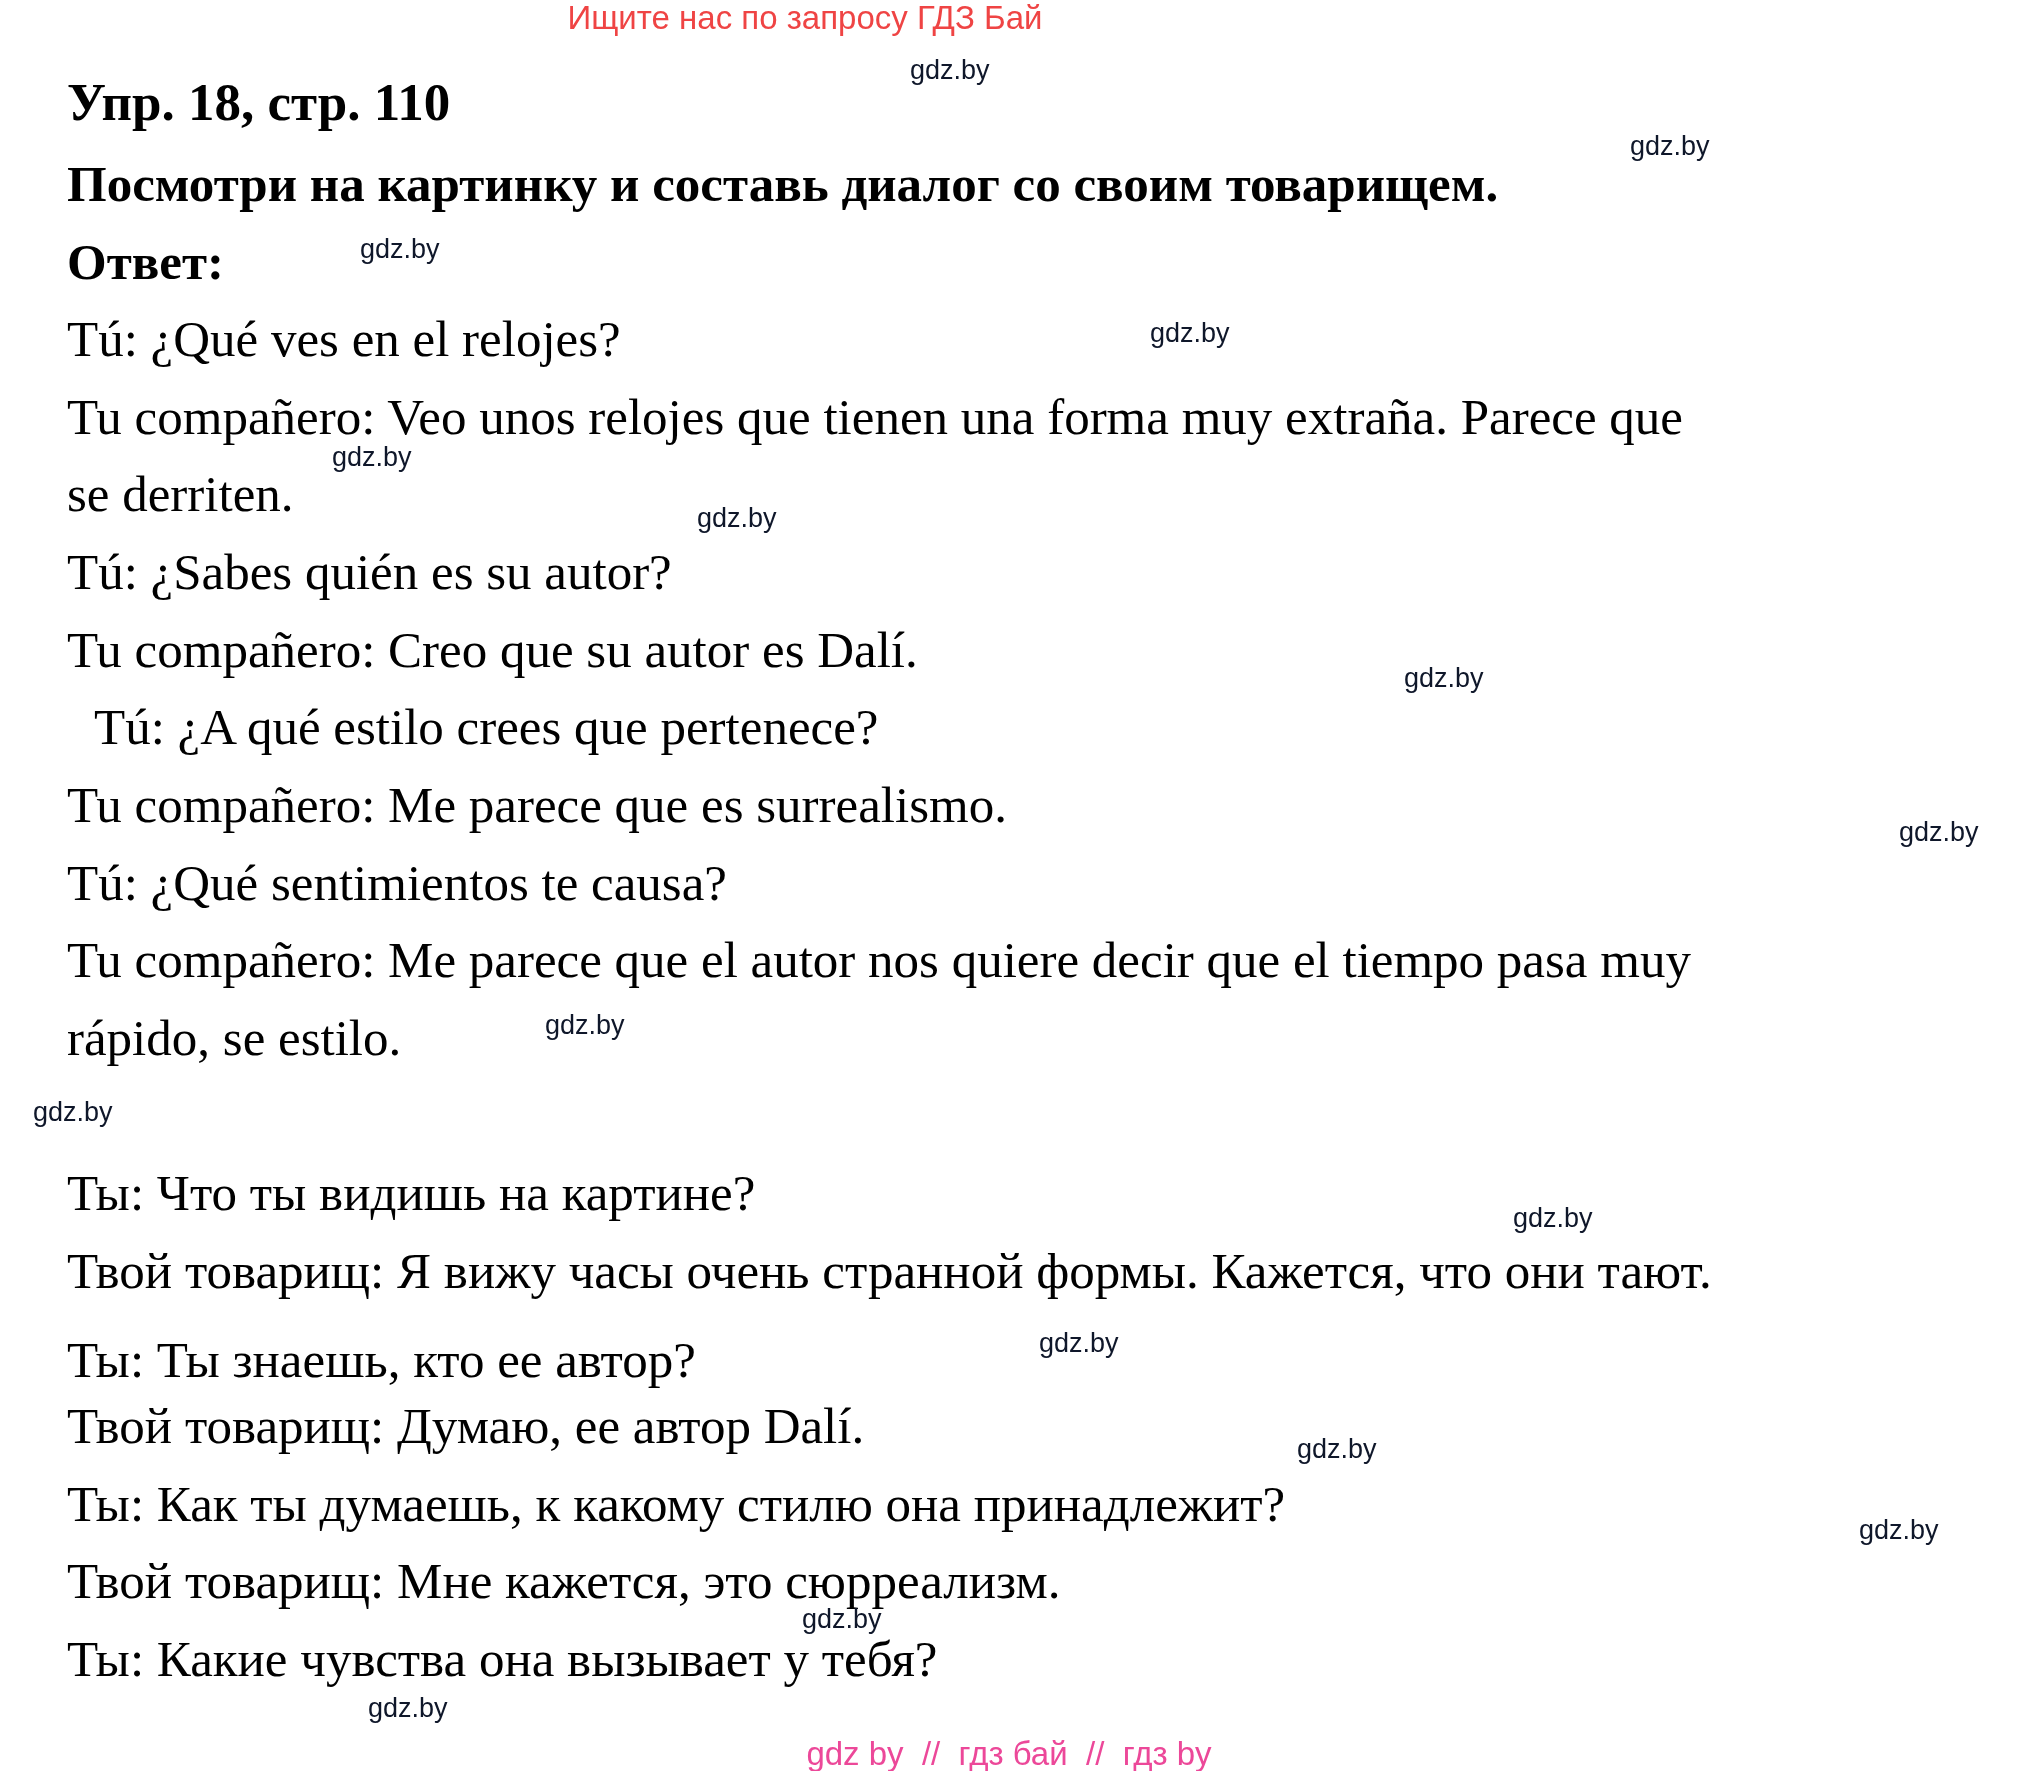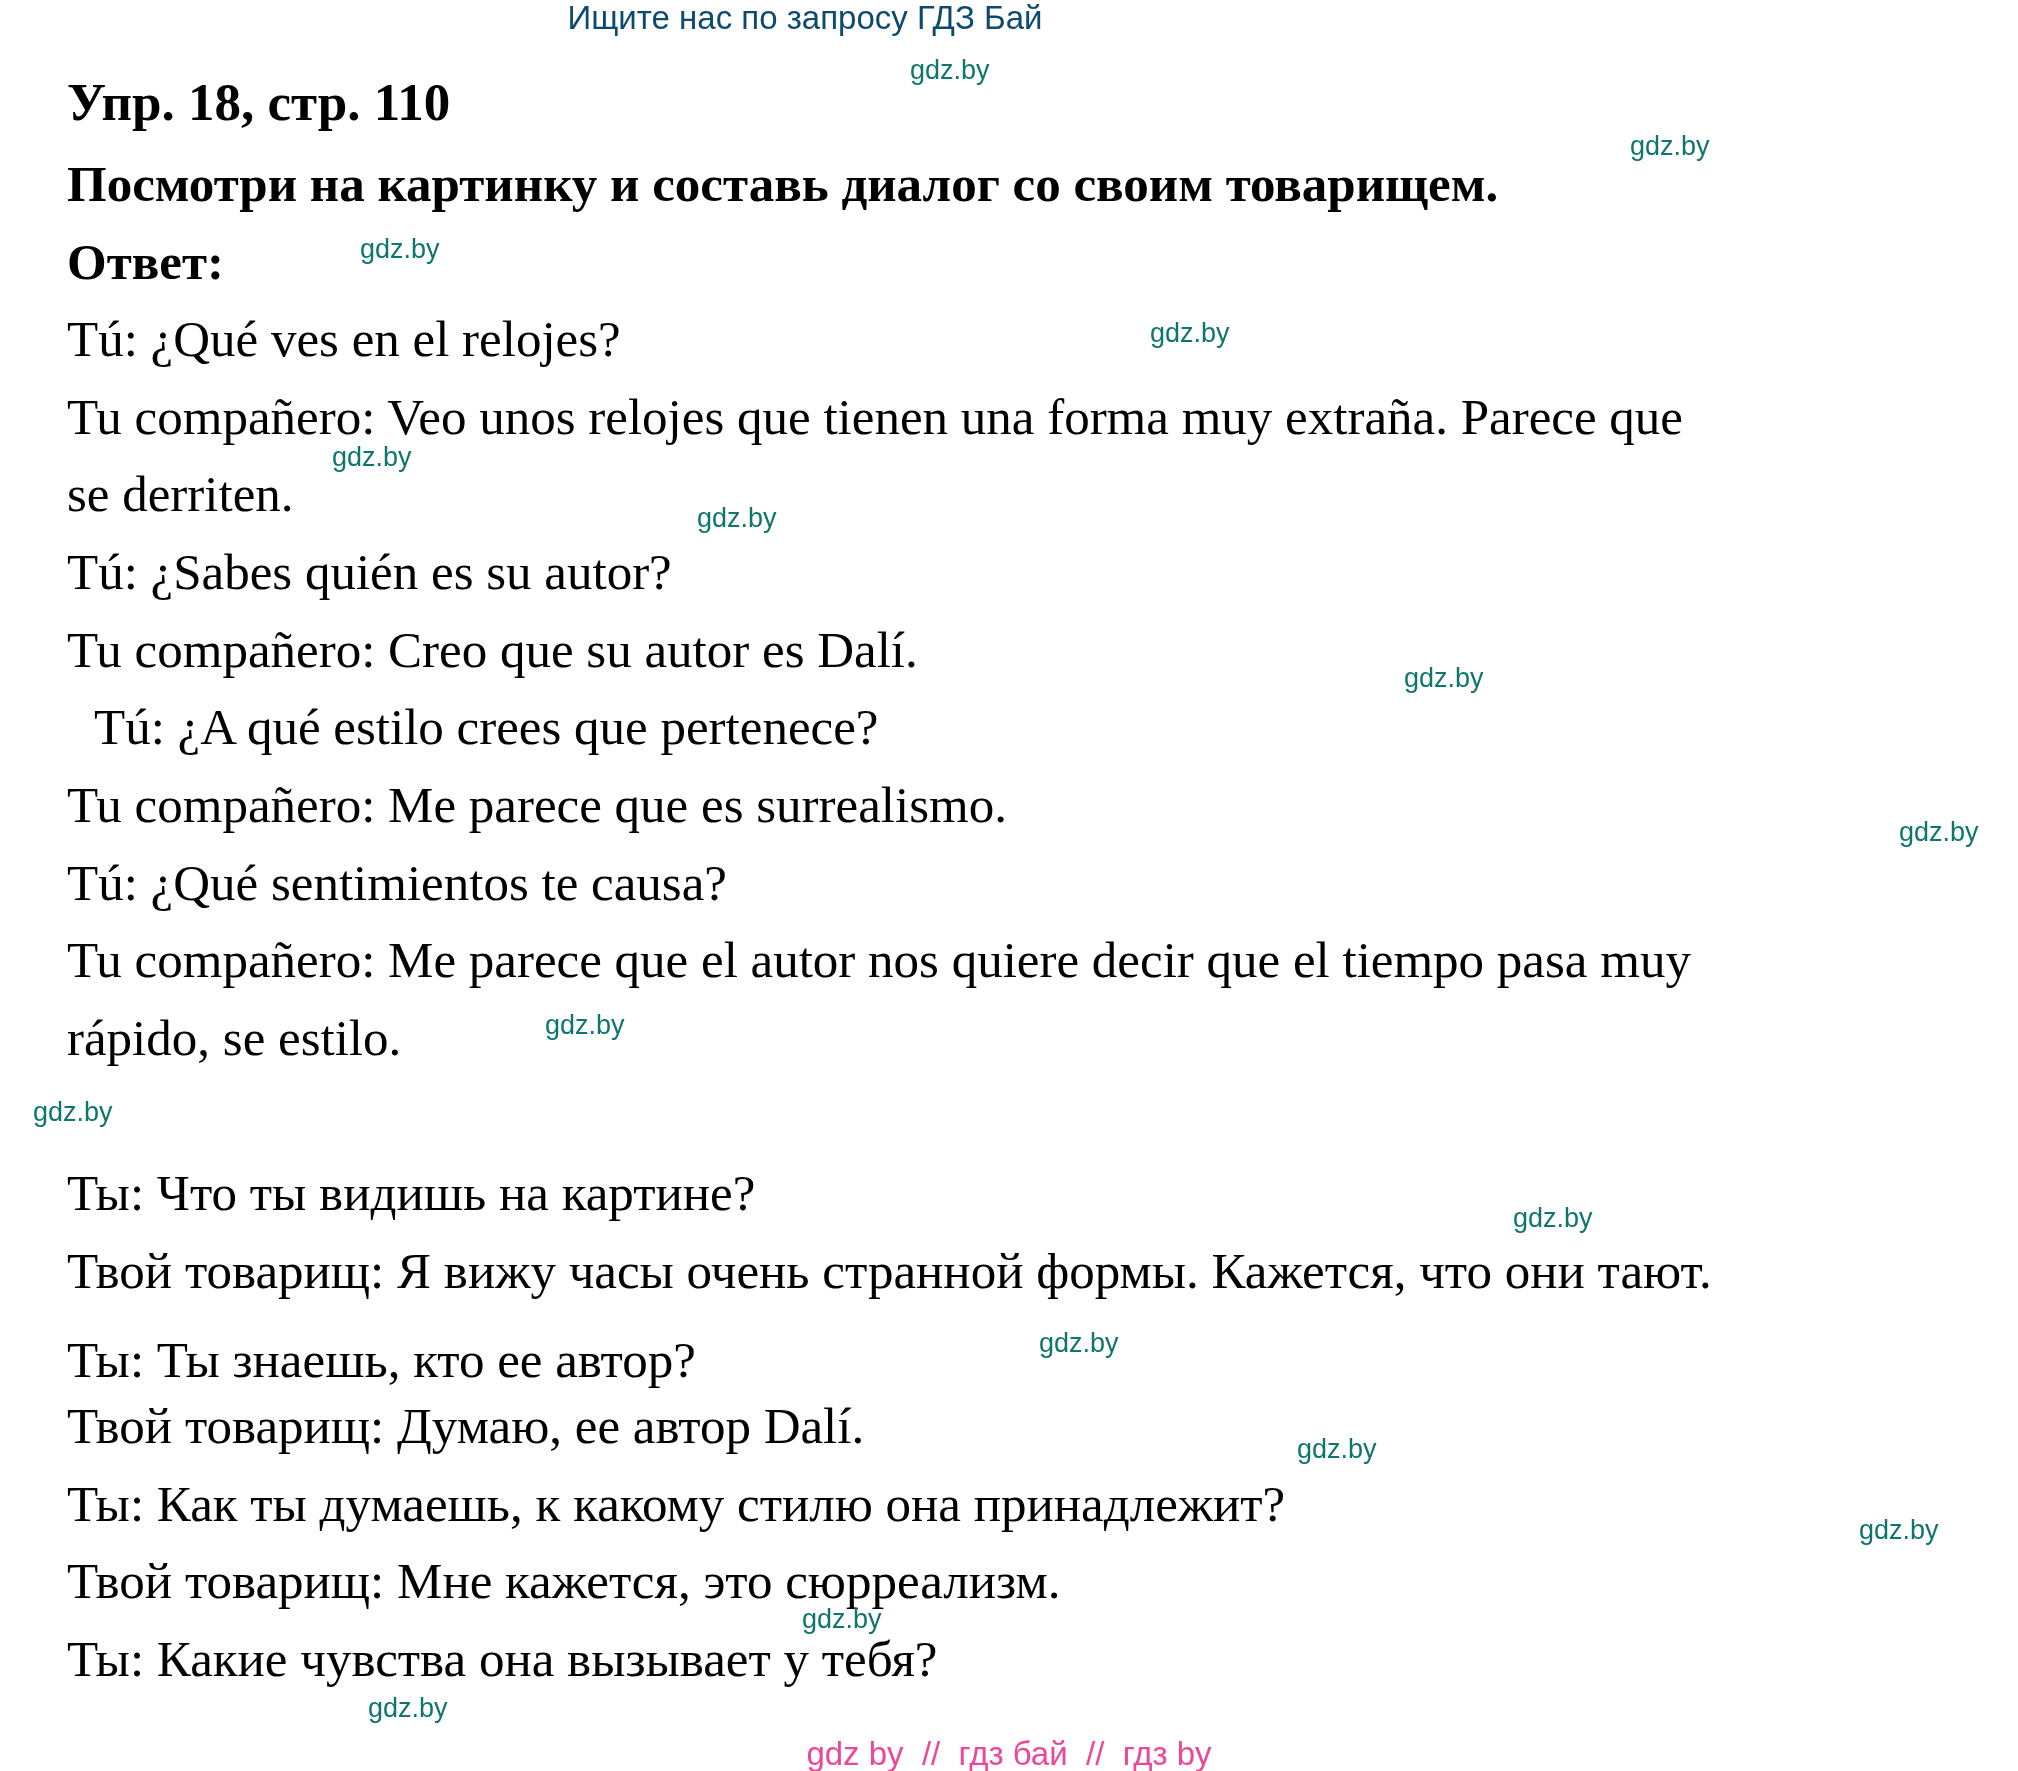--- a/index.html
+++ b/index.html
@@ -4,40 +4,40 @@
 <style>
   html, body { margin: 0; padding: 0; background: #ffffff; }
   body {
     width: 2018px; height: 1771px; position: relative; overflow: hidden;
     font-family: "Liberation Serif", serif; color: #000;
   }
   .top-banner {
     position: absolute; left: 0; width: 1610px; top: 0;
     text-align: center;
     font-family: "Liberation Sans", sans-serif;
-    font-size: 33px; color: #0c4a6e; line-height: 36px;
+    font-size: 33px; color: #ef4444; line-height: 36px;
   }
   .footer {
     position: absolute; left: 0; width: 2018px; top: 1736px;
     text-align: center;
     font-family: "Liberation Sans", sans-serif;
     font-size: 33px; color: #ec4899; line-height: 36px;
     white-space: pre;
   }
   .line {
     position: absolute; left: 67px; white-space: nowrap;
     font-size: 51px; line-height: 60px;
     transform-origin: left top;
   }
   .bold { font-weight: bold; }
   .title { font-size: 53px; }
   .wm {
     position: absolute; white-space: nowrap;
     font-family: "Liberation Sans", sans-serif;
-    font-size: 27px; line-height: 30px; color: #0f766e;
+    font-size: 27px; line-height: 30px; color: #0f172a;
   }
 </style>
 </head>
 <body>
 
 <div class="top-banner">Ищите нас по запросу ГДЗ Бай</div>
 
 <div class="line bold title" style="top:72px;">Упр. 18, стр. 110</div>
 <div class="line bold" style="top:154px;">Посмотри на картинку и составь диалог со своим товарищем.</div>
 <div class="line bold" style="top:232px;">Ответ:</div>

